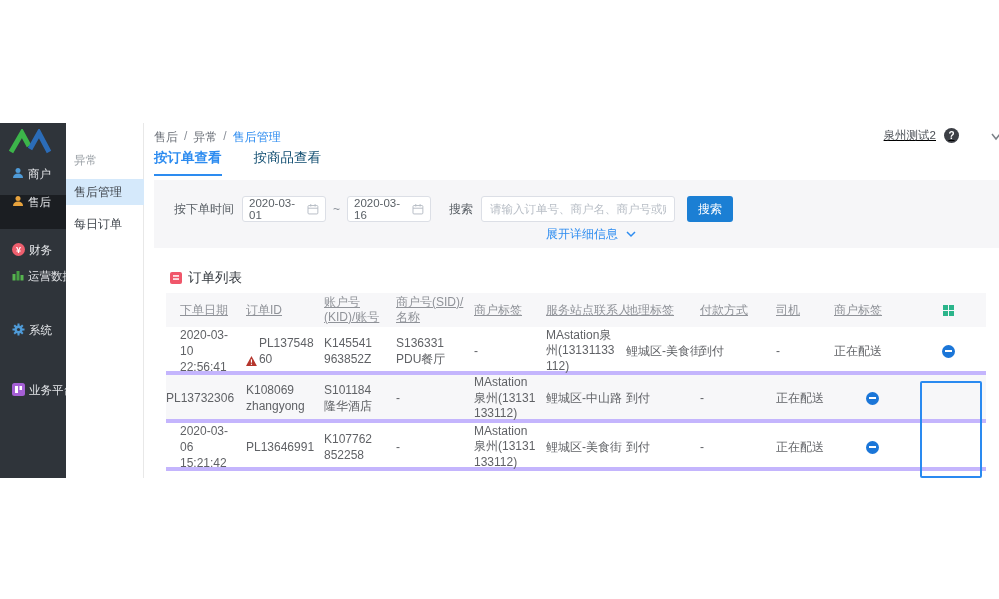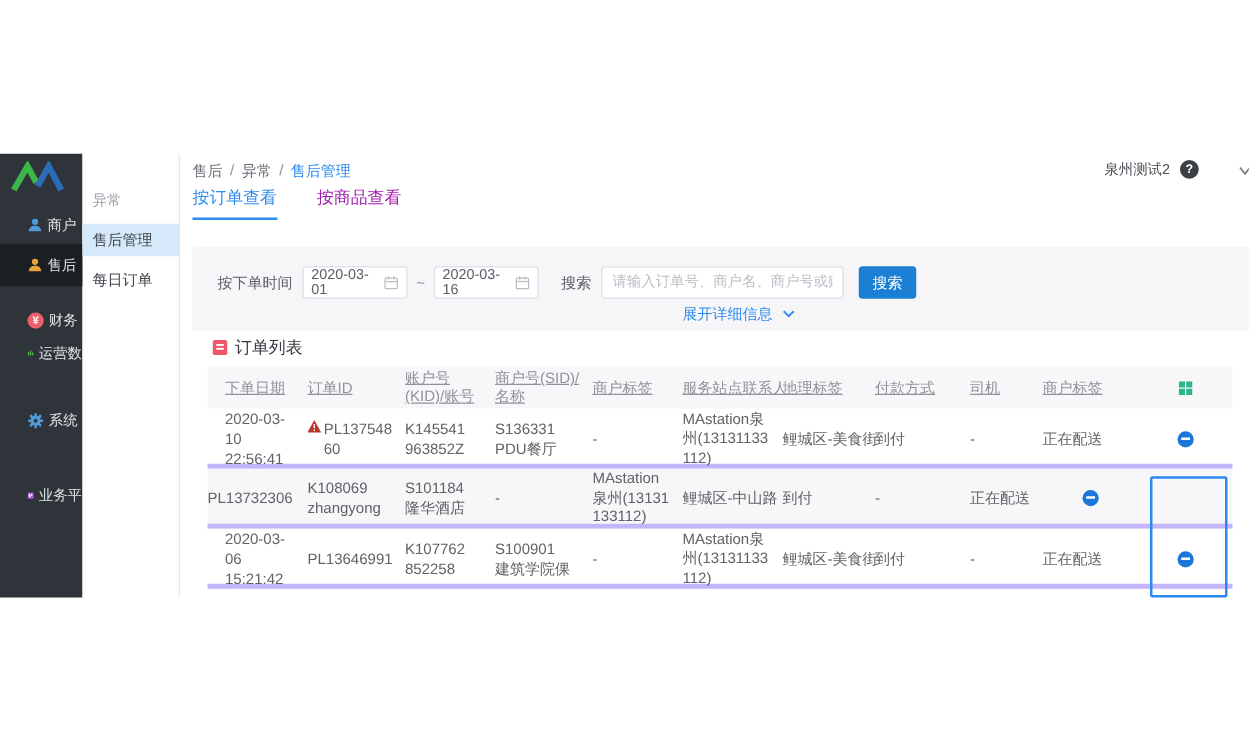--- a/index.html
+++ b/index.html
@@ -4,52 +4,52 @@
 <style>
   * { margin:0; padding:0; box-sizing:border-box; }
   html,body { width:999px; height:599px; background:#fff; overflow:hidden;
     font-family:"Liberation Sans","DejaVu Sans",sans-serif; }
   body { position:relative; }
   .app { position:absolute; left:0; top:123px; width:999px; height:355px; background:#fff; }
 
   
   .sidebar { position:absolute; left:0; top:0; width:66px; height:355px; background:#2f343a; }
   .logo { position:absolute; left:6px; top:6px; width:52px; height:26px; }
-  .side-item { position:absolute; left:0; width:77px; height:26px; display:flex; align-items:center;
-    gap:4px; padding-left:22px; color:#e3e5e8; font-size:11.5px; cursor:pointer; white-space:nowrap; }
+  .side-item { position:absolute; left:0; width:77px; height:26px; display:flex; 
+    gap:4px; padding-left:12px; color:#e3e5e8; font-size:11.5px; cursor:pointer; white-space:nowrap; }
   .side-item.active { background:#1b1e22; height:34px; }
   .circle-icon { width:13px; height:13px; border-radius:50%; background:#ee5f6e; color:#fff;
     font-size:9px; font-weight:bold; display:inline-flex; align-items:center; justify-content:center; flex:0 0 13px; }
 
   
   .submenu { position:absolute; left:66px; top:0; width:78px; height:355px; background:#fff;
     border-right:1px solid #e8e8e8; }
   .submenu-group { position:absolute; left:8px; top:30px; font-size:11.5px; color:#9aa0a6; }
   .submenu-item { position:absolute; left:0; width:78px; height:26px; line-height:26px;
     padding-left:8px; font-size:12px; color:#40464d; cursor:pointer; white-space:nowrap; }
   .submenu-item.active { background:#d5e9fb; }
 
   
   .main { position:absolute; left:144px; top:0; width:855px; height:355px; }
   .breadcrumb { position:absolute; left:10px; top:6px; font-size:12px; color:#8a9099;
     display:flex; gap:6px; }
   .breadcrumb .crumb { color:#6b7078; cursor:pointer; }
   .breadcrumb .crumb.current { color:#2d8cf0; }
-  .userbar { position:absolute; top:5px; right:40px; display:flex; align-items:center; gap:8px; }
+  .userbar { position:absolute; top:5px; right:40px; display:flex; align-items:center; gap:8px;text-decoration:underline; }
   .user-name { font-size:11.5px; color:#4a4f55; }
   .help-circle { width:15px; height:15px; border-radius:50%; background:#3c3f45; color:#fff;
     font-size:10px; font-weight:bold; display:flex; align-items:center; justify-content:center; cursor:pointer; }
   .edge-partial { position:absolute; top:9px; left:991px; width:12px; height:10px; color:#6b7078; font-size:9px; }
 
   .tabs { position:absolute; left:10px; top:26px; display:flex; gap:32px; }
-  .tab { font-size:13.5px; color:#a21caf; padding-bottom:7px; cursor:pointer; }
-  .tab.active { color:#2d8cf0; border-bottom:2px solid #2d8cf0; }
-
-  
-  .filter-panel { position:absolute; left:10px; top:74px; width:845px; height:68px; background:#f6f6f8; }
+  .tab { font-size:13.5px; color:#0c4a6e; padding-bottom:7px; cursor:pointer; }
+  .tab.active { color:#2d8cf0; border-bottom:2px solid #2d8cf0;font-weight:bold; }
+
+  
+  .filter-panel { position:absolute; left:10px; top:57px; width:845px; height:68px; background:#f6f6f8; }
   .filter-row { position:absolute; left:20px; top:16px; display:flex; align-items:center; }
   .f-label { font-size:12px; color:#5a6066; margin-right:8px; white-space:nowrap; }
   .date-input { width:84px; height:26px; background:#fff; border:1px solid #dcdfe6; border-radius:3px;
     display:flex; align-items:center; justify-content:space-between; padding:0 6px; cursor:pointer; }
   .date-input span { font-size:11.5px; color:#5a6066; }
   .tilde { margin:0 7px; color:#8a9099; font-size:12px; }
   .search-input { width:194px; height:26px; background:#fff; border:1px solid #dcdfe6; border-radius:3px;
     font-size:11.5px; padding:0 8px; color:#5a6066; outline:none; }
   .search-input::placeholder { color:#b8bec6; }
   .search-btn { margin-left:12px; width:46px; height:26px; background:#1b7fd4; color:#fff; border:none;
@@ -65,21 +65,21 @@
   .trow { display:grid; grid-template-columns:80px 78px 72px 78px 72px 80px 74px 76px 58px 84px 68px;
     align-items:center; }
   .thead { background:#f7f7f9; height:34px; color:#909399;text-decoration:underline; }
   .thead .cell { white-space:nowrap; }
   .thead .cell.wrap { white-space:normal; line-height:1.25; }
   .tbody-row { height:48px; color:#606266; border-bottom:4px solid #c4b5fd; background:#fff; }
   .tbody-row.alt { background:#f7f7f9; }
   .cell { padding-right:8px; line-height:1.35; word-break:break-word; }
   .cell.station { word-break:break-all; line-height:1.3; }
   .cell.nowrap { white-space:nowrap; }
-  .cell.id-cell { display:flex; align-items:flex-start; gap:2px; }
+  .cell.id-cell { display:flex; align-items:flex-end; gap:2px; }
   .cell.actions { display:flex; justify-content:center; }
   .minus-circle { width:13px; height:13px; border-radius:50%; background:#1b76d8; position:relative;
     cursor:pointer; display:inline-block; }
   .minus-circle::after { content:''; position:absolute; left:3px; top:5.5px; width:7px; height:2px; background:#fff; }
 
   .annotation-rect { position:absolute; left:920px; top:258px; width:62px; height:97px;
     border:2px solid #2a8af0; border-radius:2px; pointer-events:none; }
 </style>
 </head>
 <body>
@@ -286,24 +286,20 @@
 
       <div class="trow tbody-row">
         <div class="cell" style="padding-left:14px">2020-03-06 15:21:42</div>
         <div class="cell id-cell">
           <span>PL13646991</span>
         </div>
         <div class="cell">
           <div>K107762</div>
           <div>852258</div>
         </div>
-        <div class="cell">
-          <div>S100901</div>
-          <div>建筑学院倮</div>
-        </div>
         <div class="cell">-</div>
         <div class="cell station">MAstation泉州(13131133112)</div>
         <div class="cell nowrap">鲤城区-美食街</div>
         <div class="cell">到付</div>
         <div class="cell">-</div>
         <div class="cell">正在配送</div>
         <div class="cell actions">
           <span class="minus-circle"></span>
         </div>
       </div>

